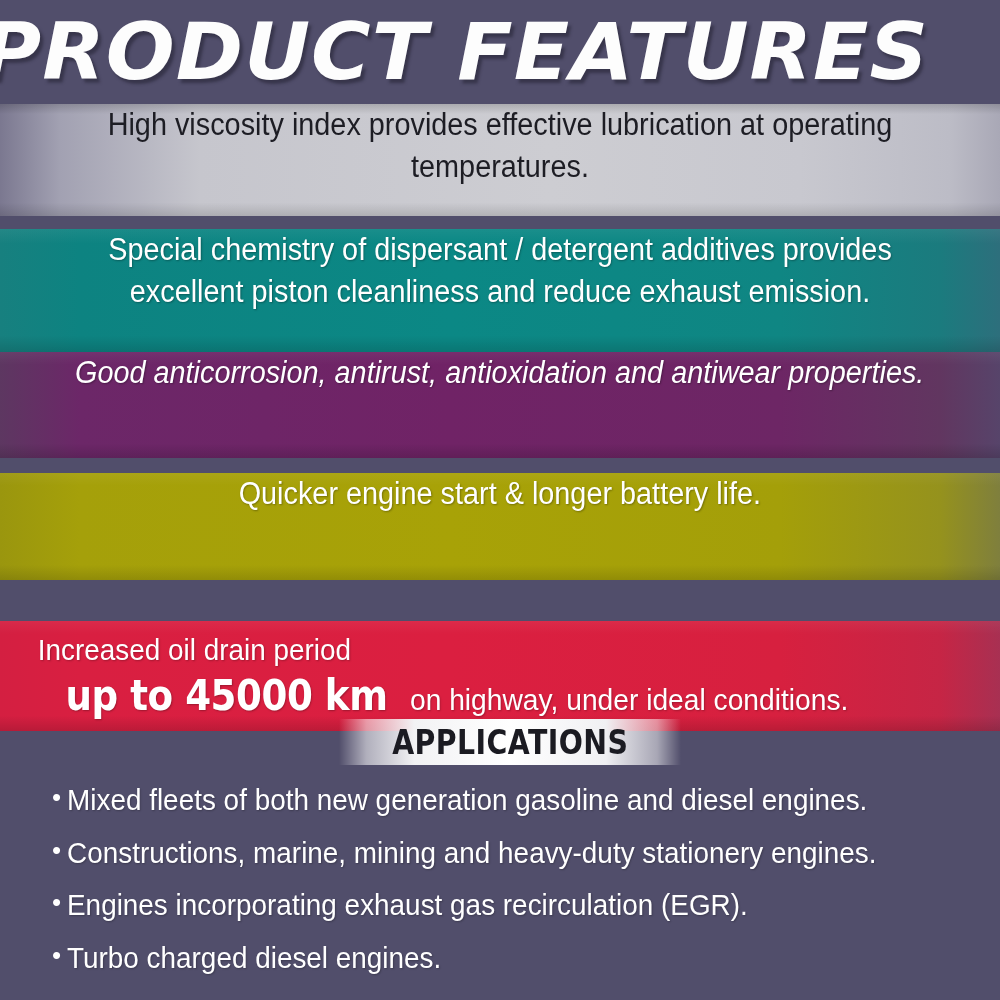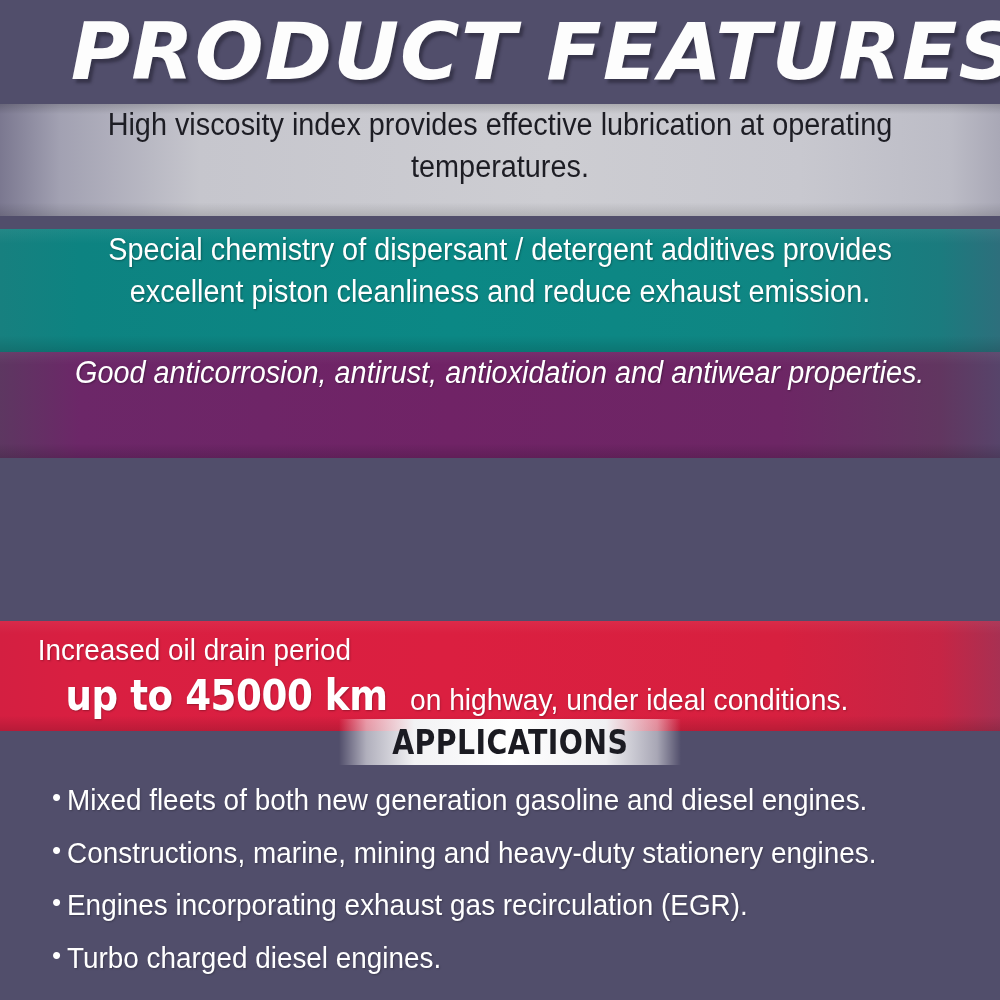--- a/index.html
+++ b/index.html
@@ -21,21 +21,21 @@
   }
 
   
   .title-wrap {
     position: absolute;
     left: 0; top: 0;
     width: 1000px;
     height: 104px;
     display: flex;
     align-items: center;
-    justify-content: flex-end;
+    justify-content: flex-start;
   }
   .title {
     font-family: "DejaVu Sans", sans-serif;
     font-weight: 700;
     font-style: italic;
     font-size: 78px;
     letter-spacing: 1px;
     color: #fdfdfd;
     white-space: nowrap;
     transform: scaleX(1.04);
@@ -231,20 +231,23 @@
   </div>
 
   <div class="band band-teal">
     <div class="band-text">Special chemistry of dispersant / detergent additives provides excellent piston cleanliness and reduce exhaust emission.</div>
   </div>
 
   <div class="band band-purple">
     <div class="band-text">Good anticorrosion, antirust, antioxidation and antiwear properties.</div>
   </div>
 
+  <div class="band band-olive">
+    <div class="band-text">Quicker engine start &amp; longer battery life.</div>
+  </div>
 
   <div class="band band-red">
     <div class="red-line1">Increased oil drain period</div>
     <div class="red-line2">
       <span class="red-big">up to 45000 km</span>
       <span class="red-small">on highway, under ideal conditions.</span>
     </div>
   </div>
 
   <div class="apps-head-wrap">

